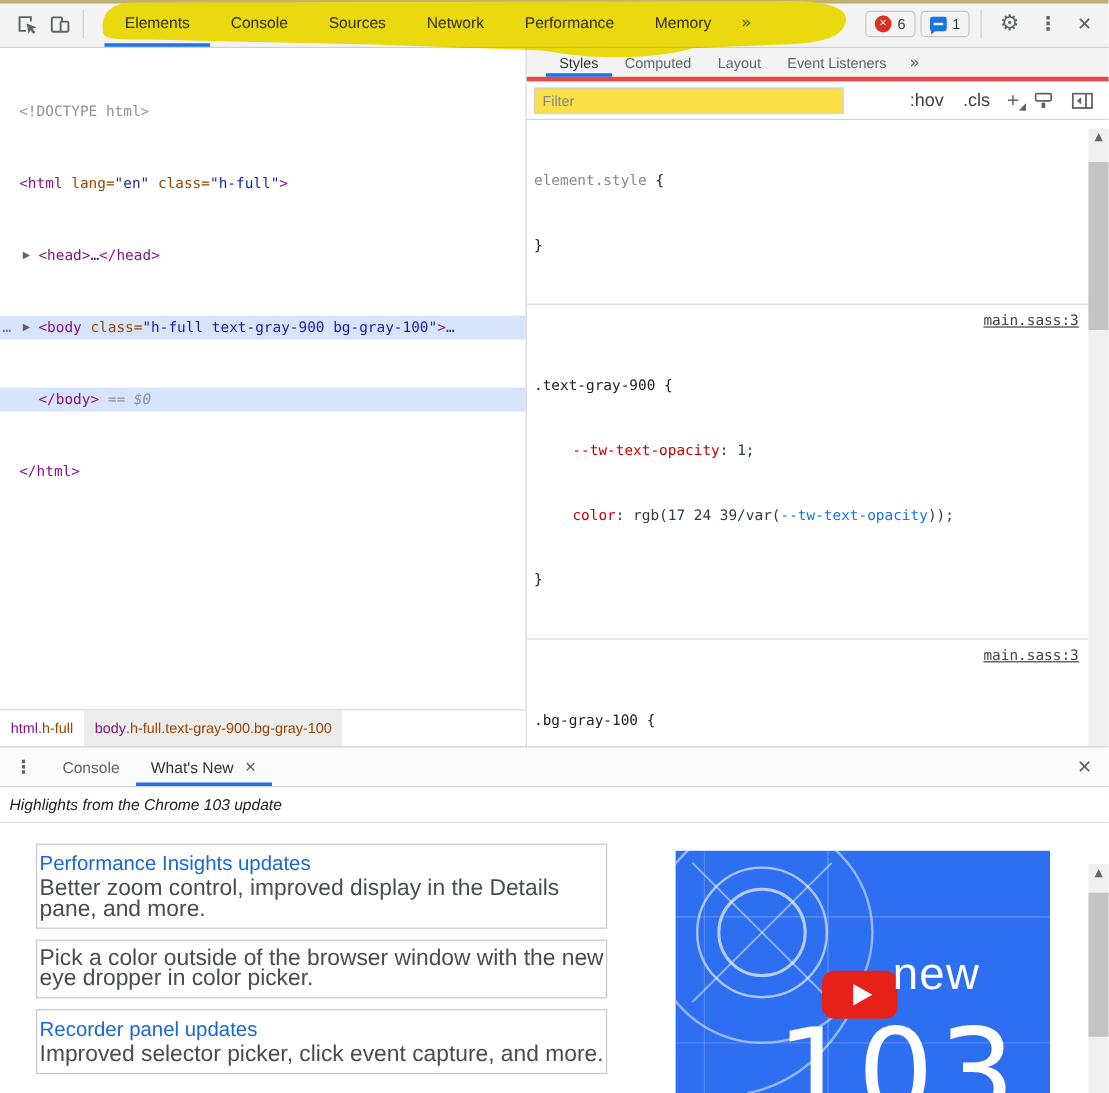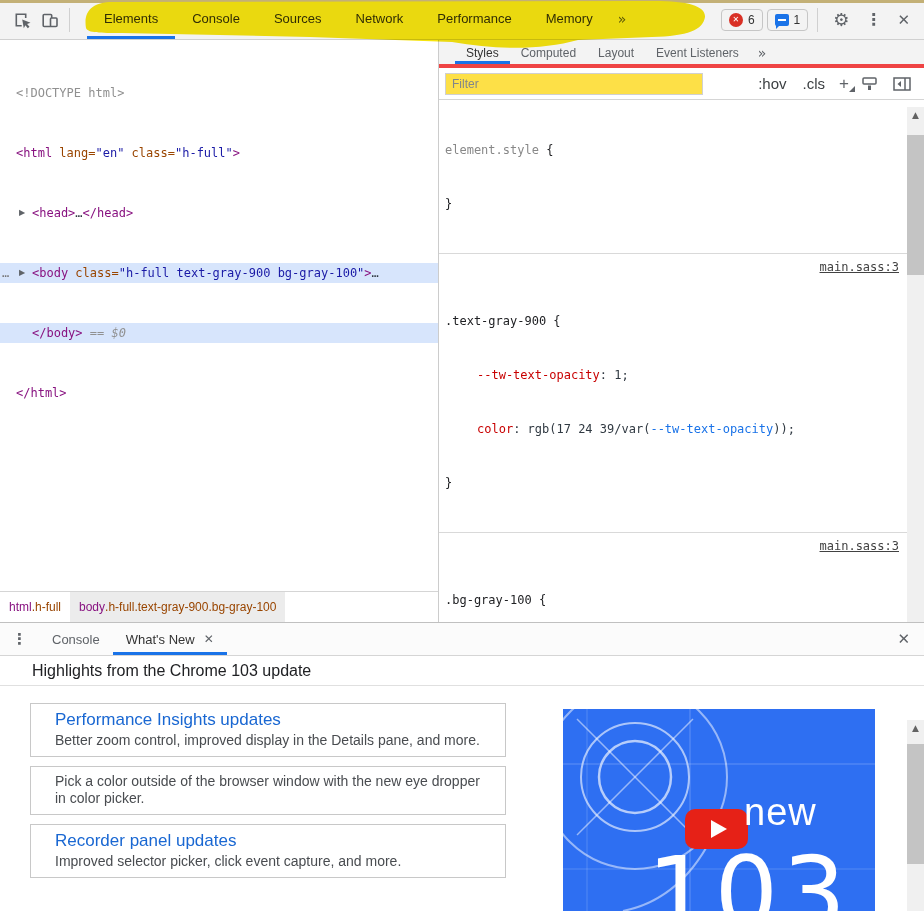--- a/index.html
+++ b/index.html
@@ -73,26 +73,26 @@
   .styles-sbar { right:0; top:67px; height:555px; }
   .styles-sbar .thumb { top:28px; height:140px; }
   
   .drawer { position:absolute; left:0; top:622px; width:924px; height:289px; background:#fff; border-top:1px solid #c0c0c0; }
   .drawer-tabs { height:33px; background:#fbfbfb; border-bottom:1px solid #d5d5d5; display:flex; align-items:stretch; }
   .d-kebab { display:flex; align-items:center; padding:0 12px; color:#5f6368; font-size:15px; font-weight:bold; font-family:"DejaVu Sans",sans-serif; }
   .dtab { display:flex; align-items:center; gap:9px; padding:0 13px; font-size:13px; color:#5f6368; }
   .dtab.active { color:#333; box-shadow:inset 0 -3px 0 #1a73e8; }
   .dtab .x { font-size:12px; color:#5f6368; font-family:"DejaVu Sans",sans-serif; }
   .d-close { margin-left:auto; display:flex; align-items:center; padding:0 14px; color:#5f6368; font-size:15px; font-family:"DejaVu Sans",sans-serif; }
-  .wn-heading { height:30px; line-height:30px; padding-left:32px; font-size:16px; color:#202124; border-bottom:1px solid #e0e0e0; }
+  .wn-heading { height:30px; line-height:30px; padding-left:8px; font-size:13px; color:#202124; border-bottom:1px solid #e0e0e0;font-style:italic; }
   .wn-body { position:relative; height:225px; background:#fff; }
   .cards { position:absolute; left:30px; top:17px; width:476px; display:flex; flex-direction:column; gap:9px; }
-  .card { border:1px solid #c8c8c8; padding:6px 24px 7px; background:#fff; }
+  .card { border:1px solid #c8c8c8; padding:6px 2px 7px; background:#fff; }
   .card-title { font-size:17px; line-height:20px; color:#1967d2; margin-bottom:2px; }
-  .card-desc { font-size:14px; line-height:17px; color:#494c50; }
+  .card-desc { font-size:19px; line-height:17px; color:#494c50; }
   .thumb { position:absolute; left:563px; top:23px; width:312px; height:202px; background:#2e6ff2; overflow:hidden; }
   .thumb svg { position:absolute; left:0; top:0; }
   .play { position:absolute; left:122px; top:100px; width:63px; height:40px; background:#e62117; border-radius:10px; display:flex; align-items:center; justify-content:center; }
   .play-tri { width:0; height:0; border-left:16px solid #fff; border-top:9px solid transparent; border-bottom:9px solid transparent; margin-left:4px; }
   .thumb-new { position:absolute; left:181px; top:82px; font-size:38px; color:#fff; letter-spacing:1px; }
   .thumb-ver { position:absolute; left:84px; top:126px; font-size:100px; color:#fff; letter-spacing:4px; font-family:"DejaVu Sans",sans-serif; }
   .drawer-sbar { right:0; top:34px; height:255px; }
   .drawer-sbar .thumb { top:24px; height:120px; }
 </style>
 </head>

